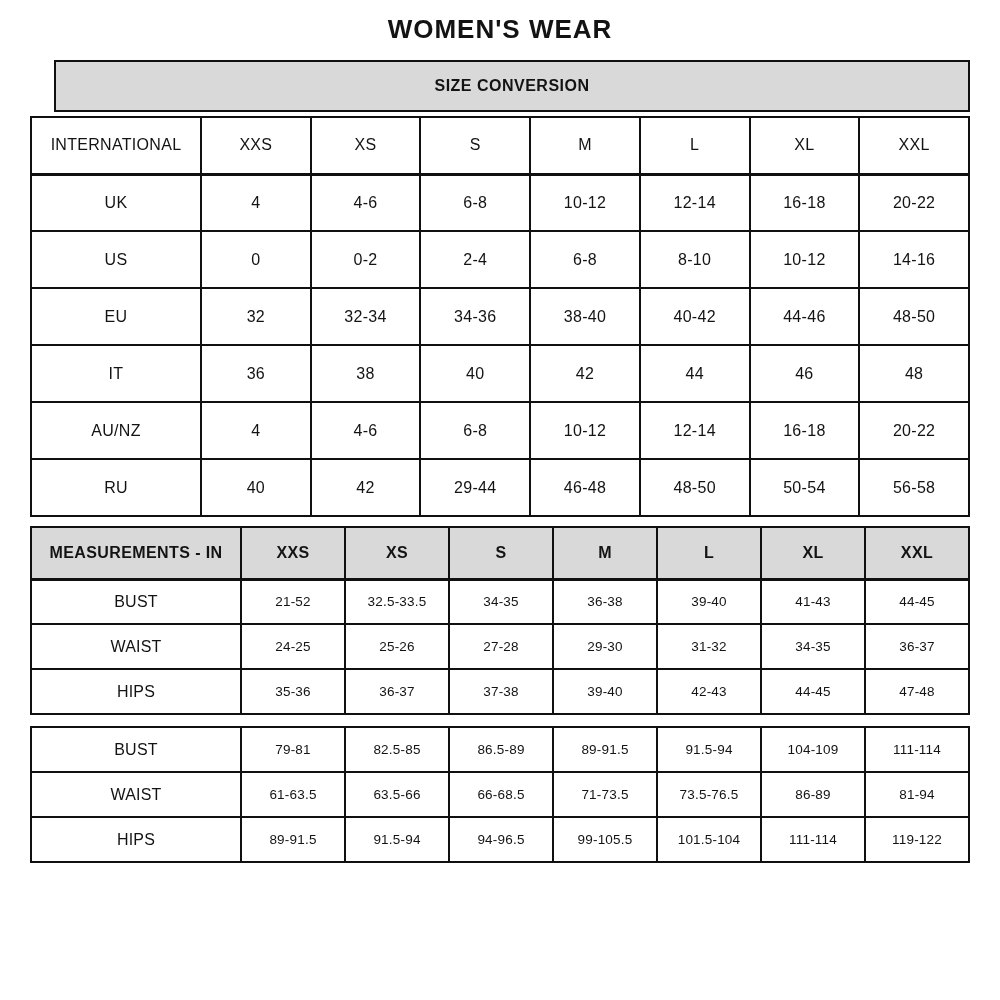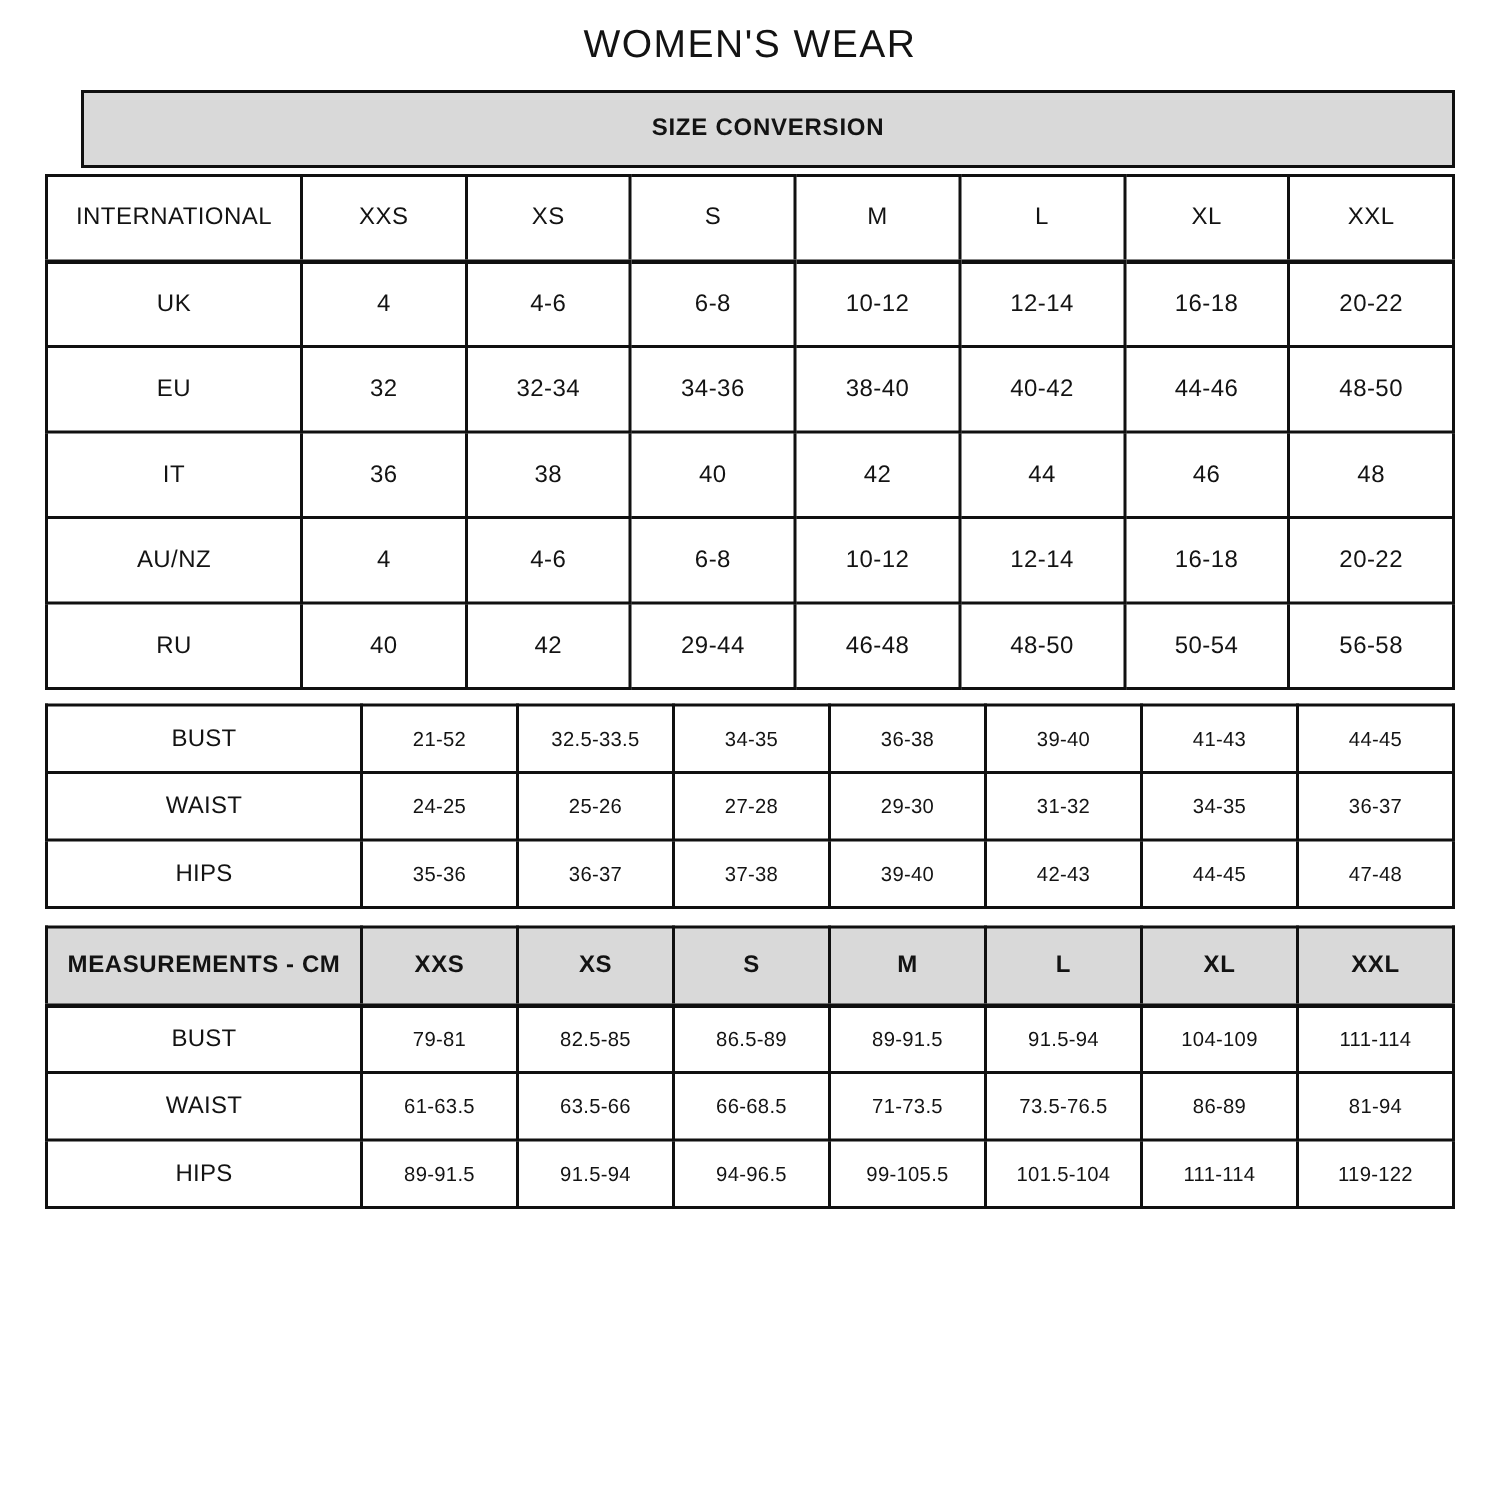--- a/index.html
+++ b/index.html
@@ -8,21 +8,21 @@
     width: 1000px; height: 1000px;
     background: #ffffff;
     font-family: "Liberation Sans", "DejaVu Sans", sans-serif;
     color: #131313;
   }
   .sheet { padding: 8px 30px 10px 30px; }
 
   .page-title {
     text-align: center;
     font-size: 26px;
-    font-weight: 400;
+    font-weight: 700;
     letter-spacing: 1px;
     margin: 6px 0 15px 0;
   }
 
   .band {
     height: 52px;
     background: #d9d9d9;
     border: 2px solid #101010;
     display: flex; align-items: center; justify-content: center;
     font-weight: 700;
@@ -93,20 +93,30 @@
           <td class="row-label">UK</td>
           <td class="data-cell">4</td>
           <td class="data-cell">4-6</td>
           <td class="data-cell">6-8</td>
           <td class="data-cell">10-12</td>
           <td class="data-cell">12-14</td>
           <td class="data-cell">16-18</td>
           <td class="data-cell">20-22</td>
         </tr>
         <tr class="data-row">
+          <td class="row-label">US</td>
+          <td class="data-cell">0</td>
+          <td class="data-cell">0-2</td>
+          <td class="data-cell">2-4</td>
+          <td class="data-cell">6-8</td>
+          <td class="data-cell">8-10</td>
+          <td class="data-cell">10-12</td>
+          <td class="data-cell">14-16</td>
+        </tr>
+        <tr class="data-row">
           <td class="row-label">EU</td>
           <td class="data-cell">32</td>
           <td class="data-cell">32-34</td>
           <td class="data-cell">34-36</td>
           <td class="data-cell">38-40</td>
           <td class="data-cell">40-42</td>
           <td class="data-cell">44-46</td>
           <td class="data-cell">48-50</td>
         </tr>
         <tr class="data-row">
@@ -141,20 +151,30 @@
         </tr>
       </tbody>
   </table>
 
   <table class="tbl t23 t2">
     <colgroup>
         <col class="label">
         <col span="7">
       </colgroup>
     <tbody>
+        <tr class="head-row">
+          <td class="row-label head-cell">MEASUREMENTS - IN</td>
+          <td class="head-cell">XXS</td>
+          <td class="head-cell">XS</td>
+          <td class="head-cell">S</td>
+          <td class="head-cell">M</td>
+          <td class="head-cell">L</td>
+          <td class="head-cell">XL</td>
+          <td class="head-cell">XXL</td>
+        </tr>
         <tr class="data-row">
           <td class="row-label">BUST</td>
           <td class="data-cell">21-52</td>
           <td class="data-cell">32.5-33.5</td>
           <td class="data-cell">34-35</td>
           <td class="data-cell">36-38</td>
           <td class="data-cell">39-40</td>
           <td class="data-cell">41-43</td>
           <td class="data-cell">44-45</td>
         </tr>
@@ -180,30 +200,20 @@
         </tr>
       </tbody>
   </table>
 
   <table class="tbl t23 t3">
     <colgroup>
         <col class="label">
         <col span="7">
       </colgroup>
     <tbody>
-        <tr class="head-row">
-          <td class="row-label head-cell">MEASUREMENTS - CM</td>
-          <td class="head-cell">XXS</td>
-          <td class="head-cell">XS</td>
-          <td class="head-cell">S</td>
-          <td class="head-cell">M</td>
-          <td class="head-cell">L</td>
-          <td class="head-cell">XL</td>
-          <td class="head-cell">XXL</td>
-        </tr>
         <tr class="data-row">
           <td class="row-label">BUST</td>
           <td class="data-cell">79-81</td>
           <td class="data-cell">82.5-85</td>
           <td class="data-cell">86.5-89</td>
           <td class="data-cell">89-91.5</td>
           <td class="data-cell">91.5-94</td>
           <td class="data-cell">104-109</td>
           <td class="data-cell">111-114</td>
         </tr>

